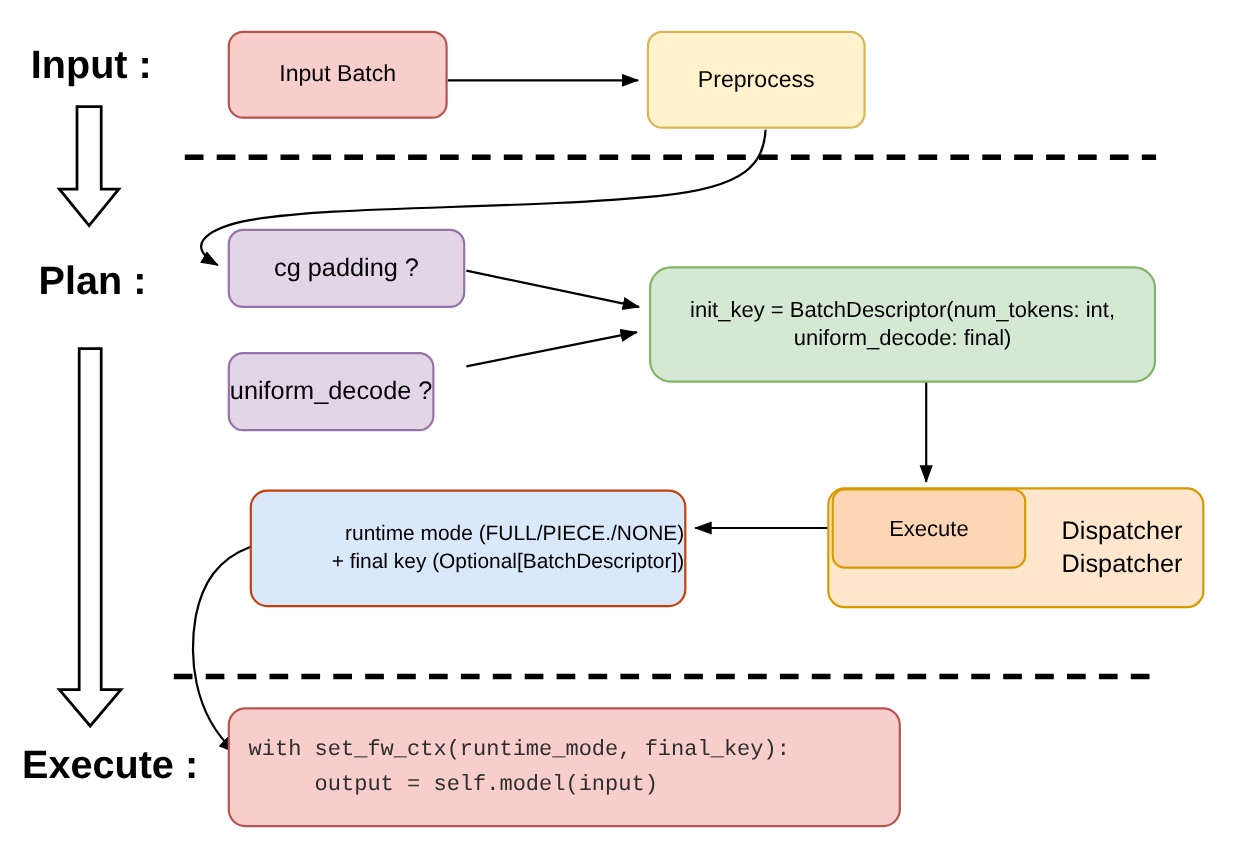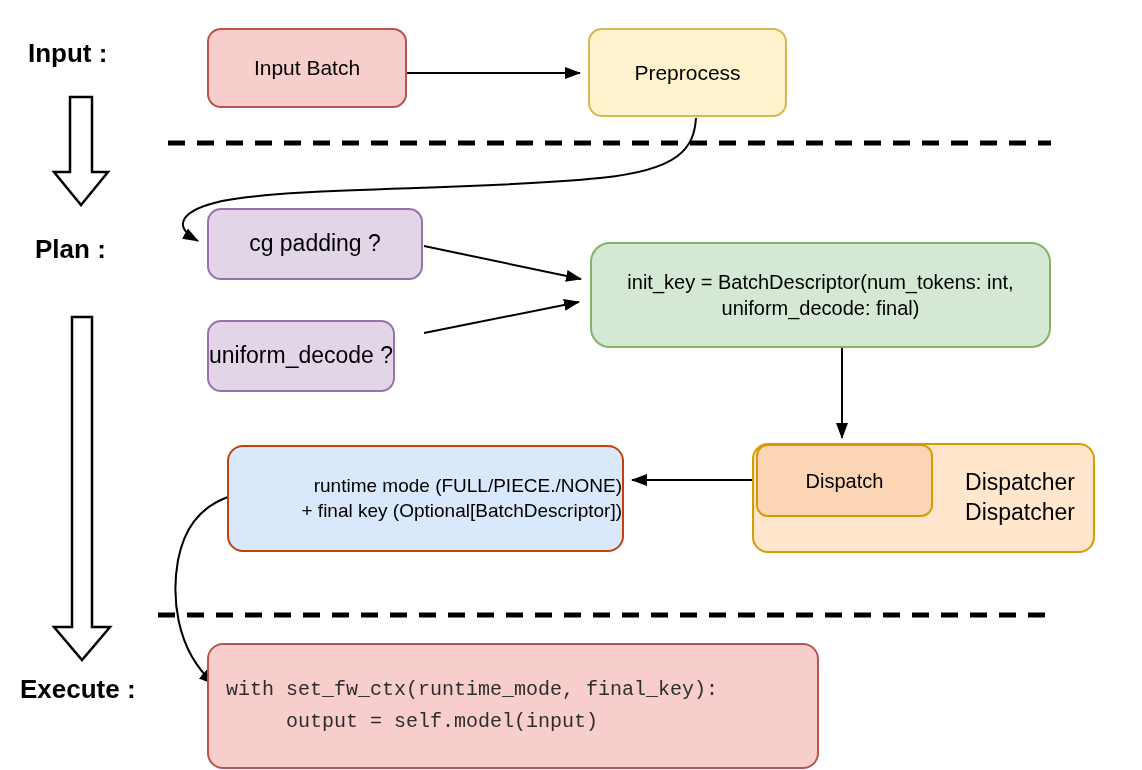--- a/index.html
+++ b/index.html
@@ -2,21 +2,21 @@
 <html><head>
 <meta charset="utf-8">
 <style>
   html,body{margin:0;padding:0;background:#ffffff;}
   .canvas{
     position:relative;width:1142px;height:770px;background:#ffffff;overflow:hidden;
     font-family:"Liberation Sans", sans-serif;color:#000;
   }
   .overlay{position:absolute;left:0;top:0;width:1142px;height:770px;}
   .stage-label{
-    position:absolute;font-weight:bold;font-size:26px;color:#000;white-space:nowrap;
+    position:absolute;font-weight:bold;font-size:36px;color:#000;white-space:nowrap;
   }
   .box{
     position:absolute;display:flex;flex-direction:column;align-items:center;justify-content:center;
     box-sizing:border-box;text-align:center;white-space:nowrap;line-height:1.3;
   }
   .box-red{background:#f8cecc;border:2px solid #b85450;border-radius:14px;}
   .box-yellow{background:#fff2cc;border:2px solid #d6b656;border-radius:14px;align-items:center;}
   .box-purple{background:#e1d5e7;border:2px solid #9673a6;border-radius:14px;}
   .box-green{background:#d5e8d4;border:2px solid #82b366;border-radius:20px;}
   .box-blue{background:#dae8fc;border:2px solid #c2410c;border-radius:16px;align-items:flex-end;}
@@ -25,21 +25,21 @@
 
   #input-batch{left:207px;top:28px;width:200px;height:80px;font-size:21px;}
   #preprocess{left:588px;top:28px;width:199px;height:89px;font-size:21px;}
   #cg-padding{left:207px;top:208px;width:216px;height:72px;font-size:23px;}
   #uniform-decode{left:207px;top:300px;width:188px;height:72px;font-size:23px;margin-top:20px;}
   #init-key{left:590px;top:227px;width:461px;height:106px;font-size:20px;margin-top:15px;}
   #dispatch-outer{left:752px;top:443px;width:343px;height:110px;justify-content:center;align-items:flex-end;font-size:23px;padding-right:18px;}
   #dispatch-inner{left:756px;top:444px;width:177px;height:73px;font-size:20px;}
   #runtime-mode{left:227px;top:445px;width:397px;height:107px;font-size:19px;}
   #execute-code{
-    left:207px;top:643px;width:612px;height:126px;border-radius:16px;
+    left:207px;top:643px;width:612px;height:109px;border-radius:16px;
     font-family:"Liberation Mono","DejaVu Sans Mono",monospace;font-size:20px;
     color:#2d2d2d;align-items:flex-start;padding-left:17px;line-height:32px;
   }
   #execute-code div{white-space:pre;}
   #label-input{left:28px;top:38px;}
   #label-plan{left:35px;top:234px;}
   #label-execute{left:20px;top:674px;}
 </style>
 </head>
 <body>
@@ -92,21 +92,21 @@
     <div>init_key = BatchDescriptor(num_tokens: int,</div>
     <div>uniform_decode: final)</div>
   </div>
 
   <div class="box box-orange-outer" id="dispatch-outer">
     <div>Dispatcher</div>
     <div>Dispatcher</div>
   </div>
 
   <div class="box box-orange-inner" id="dispatch-inner">
-    <div>Dispatch</div>
+    <div>Execute</div>
   </div>
 
   <div class="box box-blue" id="runtime-mode">
     <div>runtime mode (FULL/PIECE./NONE)</div>
     <div>+ final key (Optional[BatchDescriptor])</div>
   </div>
 
   <div class="box box-red" id="execute-code">
     <div>with set_fw_ctx(runtime_mode, final_key):</div>
     <div>     output = self.model(input)</div>

